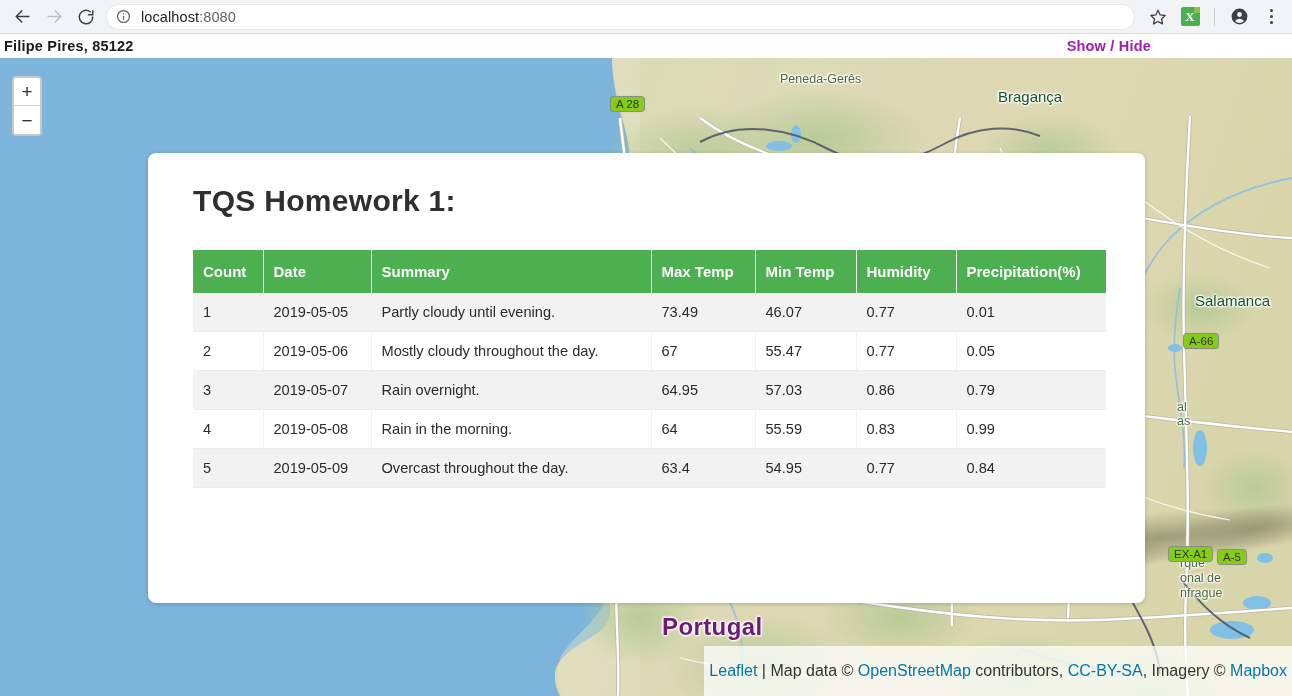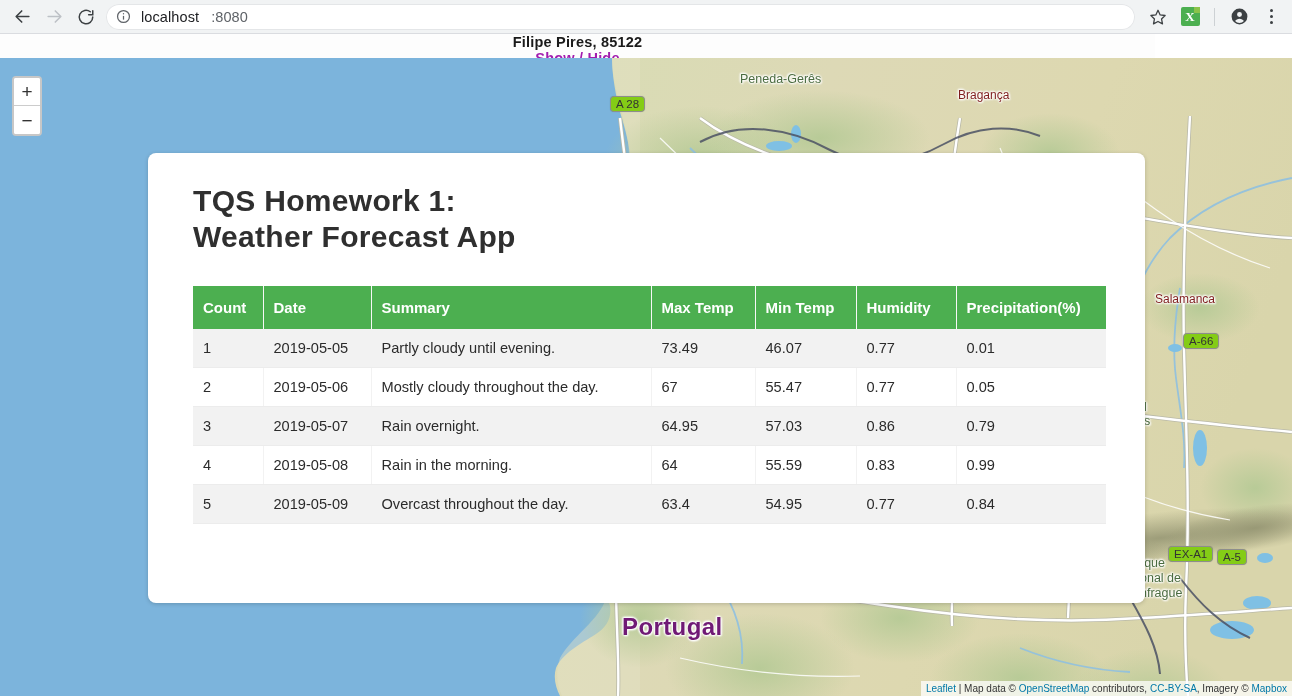--- a/index.html
+++ b/index.html
@@ -27,21 +27,21 @@
   .nav-btn.disabled { color: #bdc1c6; }
   .nav-btn svg { display: block; }
   .omnibox {
     flex: 1; height: 26px; margin: 0 8px 0 6px;
     background: #fff; border-radius: 13px;
     display: flex; align-items: center; padding: 0 10px;
     box-shadow: inset 0 0 0 1px #e4e6e8;
   }
   .omnibox .info-icon { margin-right: 10px; color: #5f6368; display:flex; }
   .url { font-size: 14.5px; color: #202124; white-space: nowrap; letter-spacing: .1px; }
-  .url .port { color: #5f6368; padding-left: 12px; }
+  .url .port { color: #5f6368; }
   .chrome-right { display: flex; align-items: center; gap: 2px; padding-right: 6px; }
   .icon-btn {
     width: 30px; height: 30px; display: flex; align-items: center; justify-content: center;
     color: #3c4043;
   }
   .ext-icon {
     width: 19px; height: 19px; background: #4caf50; border-radius: 2px;
     display: flex; align-items: center; justify-content: center;
     color: #fff; font-size: 13px; font-weight: bold;
     font-family: "Liberation Serif", serif; position: relative;
@@ -52,21 +52,21 @@
   }
   .chrome-divider { width: 1px; height: 18px; background: #cdd1d4; margin: 0 7px; }
   .avatar-icon { color: #3c4043; }
   .dots { display: flex; flex-direction: column; gap: 3px; align-items: center; }
   .dots i { width: 3px; height: 3px; border-radius: 50%; background: #3c4043; display: block; }
 
   
   .page-header {
     position: absolute; top: 34px; left: 0; width: 1155px; height: 24px;
     background: #fdfdfd; display: flex; align-items: center;
-    justify-content: space-between; padding: 0 4px; flex-direction: column;
+    justify-content: space-between; padding: 0 4px;
   }
   .page-header .user {
     font-size: 14.5px; font-weight: bold; color: #1a1a1a; letter-spacing: .2px;
   }
   .page-header .toggle {
     font-size: 14.5px; font-weight: bold; color: #a21caf; letter-spacing: .2px;
     cursor: pointer;
   }
 
   
@@ -74,22 +74,23 @@
     position: absolute; top: 58px; left: 0; width: 1292px; height: 638px;
     background: #7cb4dc; overflow: hidden;
   }
   .landmass {
     position: absolute; top: 0; left: 0; width: 1292px; height: 638px;
   }
   .map-label {
     position: absolute; color: #32312f; white-space: nowrap;
     text-shadow: 0 0 3px #fff, 0 0 3px #fff, 0 0 2px #fff, 1px 1px 2px #fff, -1px -1px 2px #fff;
     pointer-events: none;
-  }
-  .lbl-city { font-size: 12px; font-weight: normal; color: #7f1d1d; }
+    margin-left: 40px;
+  }
+  .lbl-city { font-size: 15px; font-weight: normal; color: #14532d; }
   .lbl-country { font-size: 24px; font-weight: bold; color: #701a75; letter-spacing: .4px; }
   .lbl-park { font-size: 12.5px; color: #4a6b3f; }
   .shield {
     position: absolute; background: #84cc16; border: 1px solid #8d8d8d;
     border-radius: 4px; font-size: 11.5px; color: #333; padding: 1px 5px;
     font-family: "Liberation Sans", sans-serif; white-space: nowrap;
     box-shadow: 0 0 1px rgba(0,0,0,.2);
   }
 
   
@@ -102,21 +103,21 @@
     width: 100%; height: 28px; background: #fff; color: #333;
     display: flex; align-items: center; justify-content: center;
     font-size: 19px; line-height: 1; cursor: pointer; font-weight: 400;
   }
   .zoom-btn.in { border-bottom: 1px solid #ccc; }
 
   
   .attribution {
     position: absolute; right: 0; bottom: 0; z-index: 30;
     background: rgba(255,255,255,.75);
-    font-size: 10px; color: #333; padding: 2px 5px;
+    font-size: 16px; color: #333; padding: 16px 5px;
     font-family: "Liberation Sans", sans-serif;
     white-space: nowrap;
   }
   .attribution a { color: #0078a8; text-decoration: none; }
 
   
   .card {
     position: absolute; left: 148px; top: 153px;
     width: 997px; height: 450px;
     background: #fff; border-radius: 8px; z-index: 20;
@@ -388,21 +389,20 @@
 
     <div class="attribution">
       <a href="#">Leaflet</a><span> | </span><span>Map data © </span><a href="#">OpenStreetMap</a><span> contributors, </span><a href="#">CC-BY-SA</a><span>, Imagery © </span><a href="#">Mapbox</a>
     </div>
   </div>
 
   <div class="card">
     <div class="card-inner">
       <h1 class="app-title">
         <span>TQS Homework 1:</span>
-        <span class="l2">Weather Forecast App</span>
       </h1>
 
       <table class="forecast">
         <colgroup>
           <col class="col-count">
             <col class="col-date">
             <col class="col-summary">
           <col class="col-max">
             <col class="col-min">
             <col class="col-hum">

